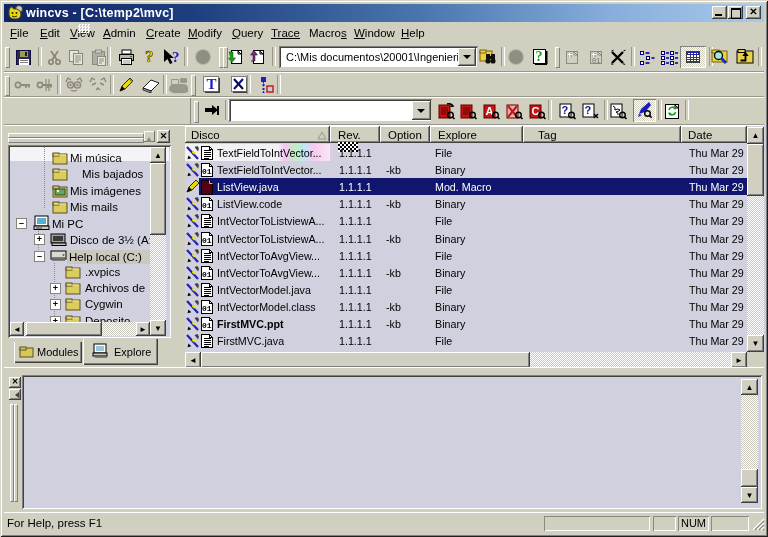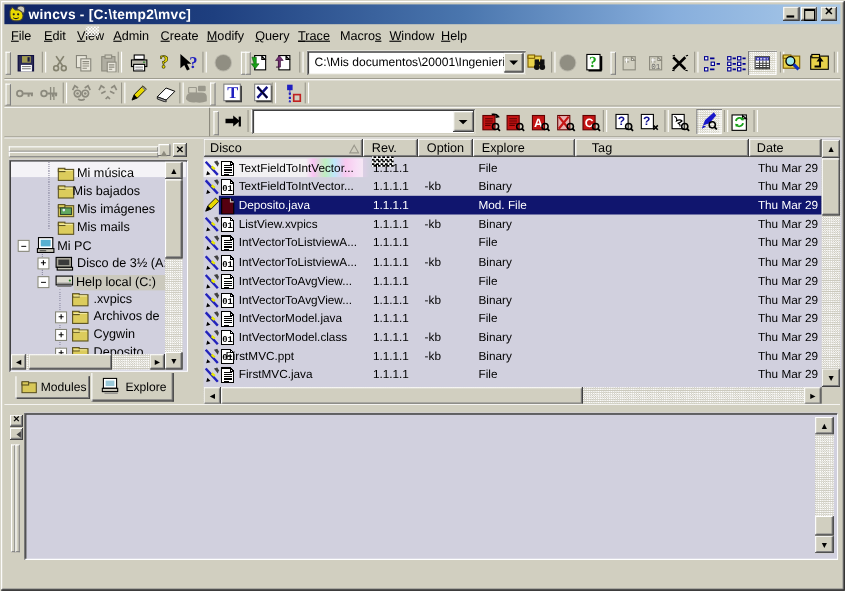--- a/index.html
+++ b/index.html
@@ -470,21 +470,21 @@
       <div class="ab" style="left:28px;top:78px;width:1px;height:31px;background:repeating-linear-gradient(180deg,#8A88A0 0 1px,transparent 1px 2px);"></div>
       <div class="ab" style="left:44px;top:116px;width:1px;height:60px;background:repeating-linear-gradient(180deg,#8A88A0 0 1px,transparent 1px 2px);"></div>
 
       <svg class="ab tf" style="left:42px;top:4px;">
           <use href="#folder"></use>
         </svg>
         <div class="ab" style="left:60px;top:5px;">Mi música</div>
       <svg class="ab tf" style="left:42px;top:20px;">
           <use href="#folder"></use>
         </svg>
-        <div class="ab" style="left:56px;top:21px;">Mis bajados</div>
+        <div class="ab" style="left:72px;top:21px;">Mis bajados</div>
       <svg class="ab tf" style="left:42px;top:37px;">
           <use href="#folderimg"></use>
         </svg>
         <div class="ab" style="left:60px;top:38px;">Mis imágenes</div>
       <svg class="ab tf" style="left:42px;top:53px;">
           <use href="#folder"></use>
         </svg>
         <div class="ab" style="left:60px;top:54px;">Mis mails</div>
       <div class="ab pm" style="left:6px;top:71px;">–</div>
       <svg class="ab" style="left:22px;top:68px;" width="18" height="16">
@@ -612,33 +612,33 @@
         <span class="lc" style="left:504px;">Thu Mar 29</span>
       </div>
     <div class="lrow" style="top:52px;">
         <div class="ab" style="left:14px;top:0;width:548px;height:17px;background:#10156E;"></div>
         <svg class="ab" style="left:1px;top:1px;" width="14" height="15">
           <use href="#pencil"></use>
         </svg>
         <svg class="ab" style="left:15px;top:1px;" width="14" height="16">
           <use href="#docred"></use>
         </svg>
-        <span class="lc" style="left:32px;color:#fff;">Deposito.java</span>
+        <span class="lc" style="left:32px;color:#fff;">ListView.java</span>
         <span class="lc" style="left:154px;color:#fff;">1.1.1.1</span>
-        <span class="lc" style="left:250px;color:#fff;">Mod. File</span>
+        <span class="lc" style="left:250px;color:#fff;">Mod. Macro</span>
         <span class="lc" style="left:504px;color:#fff;">Thu Mar 29</span>
       </div>
     <div class="lrow" style="top:69px;">
         <svg class="ab" style="left:1px;top:1px;" width="14" height="15">
           <use href="#pinx"></use>
         </svg>
         <svg class="ab" style="left:15px;top:1px;" width="14" height="16">
           <use href="#doc01"></use>
         </svg>
-        <span class="lc" style="left:32px;">ListView.xvpics</span>
+        <span class="lc" style="left:32px;">ListView.code</span>
         <span class="lc" style="left:154px;">1.1.1.1</span>
         <span class="lc" style="left:201px;">-kb</span>
         <span class="lc" style="left:250px;">Binary</span>
         <span class="lc" style="left:504px;">Thu Mar 29</span>
       </div>
     <div class="lrow" style="top:86px;">
         <svg class="ab" style="left:1px;top:1px;" width="14" height="15">
           <use href="#pinx"></use>
         </svg>
         <svg class="ab" style="left:15px;top:1px;" width="14" height="16">
@@ -712,21 +712,21 @@
         <span class="lc" style="left:250px;">Binary</span>
         <span class="lc" style="left:504px;">Thu Mar 29</span>
       </div>
     <div class="lrow" style="top:189px;">
         <svg class="ab" style="left:1px;top:1px;" width="14" height="15">
           <use href="#pinx"></use>
         </svg>
         <svg class="ab" style="left:15px;top:1px;" width="14" height="16">
           <use href="#doc01"></use>
         </svg>
-        <span class="lc" style="left:20px;">FirstMVC.ppt</span>
+        <span class="lc" style="left:32px;font-weight:bold;">FirstMVC.ppt</span>
         <span class="lc" style="left:154px;">1.1.1.1</span>
         <span class="lc" style="left:201px;">-kb</span>
         <span class="lc" style="left:250px;">Binary</span>
         <span class="lc" style="left:504px;">Thu Mar 29</span>
       </div>
     <div class="lrow" style="top:206px;">
         <svg class="ab" style="left:1px;top:1px;" width="14" height="15">
           <use href="#pinx"></use>
         </svg>
         <svg class="ab" style="left:15px;top:1px;" width="14" height="16">
@@ -771,13 +771,30 @@
     <div class="ab sbtn" style="left:737px;top:6px;width:17px;height:16px;">
         <span style="font-size:8px;">▲</span>
       </div>
     <div class="ab track" style="left:737px;top:22px;width:17px;height:92px;"></div>
     <div class="ab raised" style="left:737px;top:96px;width:17px;height:18px;"></div>
     <div class="ab sbtn" style="left:737px;top:114px;width:17px;height:16px;">
         <span style="font-size:8px;">▼</span>
       </div>
   </div>
 
+  <div class="ab" id="statusbar" style="left:4px;top:512px;width:760px;height:23px;background:#D1CFC0;box-shadow:inset 0 1px 0 #FFFFFF;">
+    <div class="ab" style="left:3px;top:5px;font-size:11.5px;color:#000;">For Help, press F1</div>
+    <div class="ab" style="left:540px;top:4px;width:106px;height:15px;box-shadow:inset 1px 1px 0 #8C8A7E, inset -1px -1px 0 #FFFFFF;"></div>
+    <div class="ab" style="left:649px;top:4px;width:23px;height:15px;box-shadow:inset 1px 1px 0 #8C8A7E, inset -1px -1px 0 #FFFFFF;"></div>
+    <div class="ab" style="left:674px;top:4px;width:31px;height:15px;box-shadow:inset 1px 1px 0 #8C8A7E, inset -1px -1px 0 #FFFFFF;font-size:11px;text-align:center;line-height:15px;color:#000;">NUM</div>
+    <div class="ab" style="left:707px;top:4px;width:38px;height:15px;box-shadow:inset 1px 1px 0 #8C8A7E, inset -1px -1px 0 #FFFFFF;"></div>
+    <svg class="ab" style="left:747px;top:5px;" width="15" height="15">
+        <g stroke-width="1.4">
+          <path d="M13 2 L2 13" stroke="#FFFFFF"></path>
+          <path d="M13 4 L4 13" stroke="#8C8A7E"></path>
+          <path d="M13 6 L6 13" stroke="#FFFFFF"></path>
+          <path d="M13 8 L8 13" stroke="#8C8A7E"></path>
+          <path d="M13 10 L10 13" stroke="#FFFFFF"></path>
+          <path d="M13 12 L12 13" stroke="#8C8A7E"></path>
+        </g>
+      </svg>
+  </div>
 </div>
 
 </body></html>

